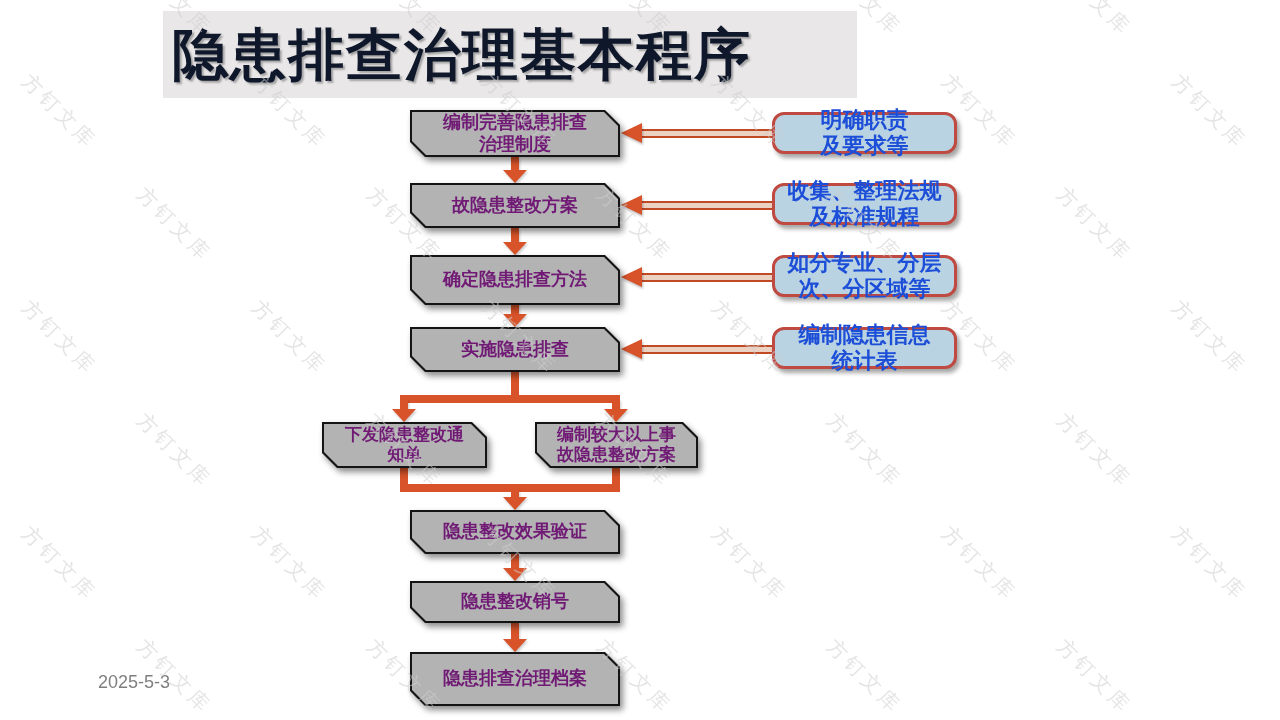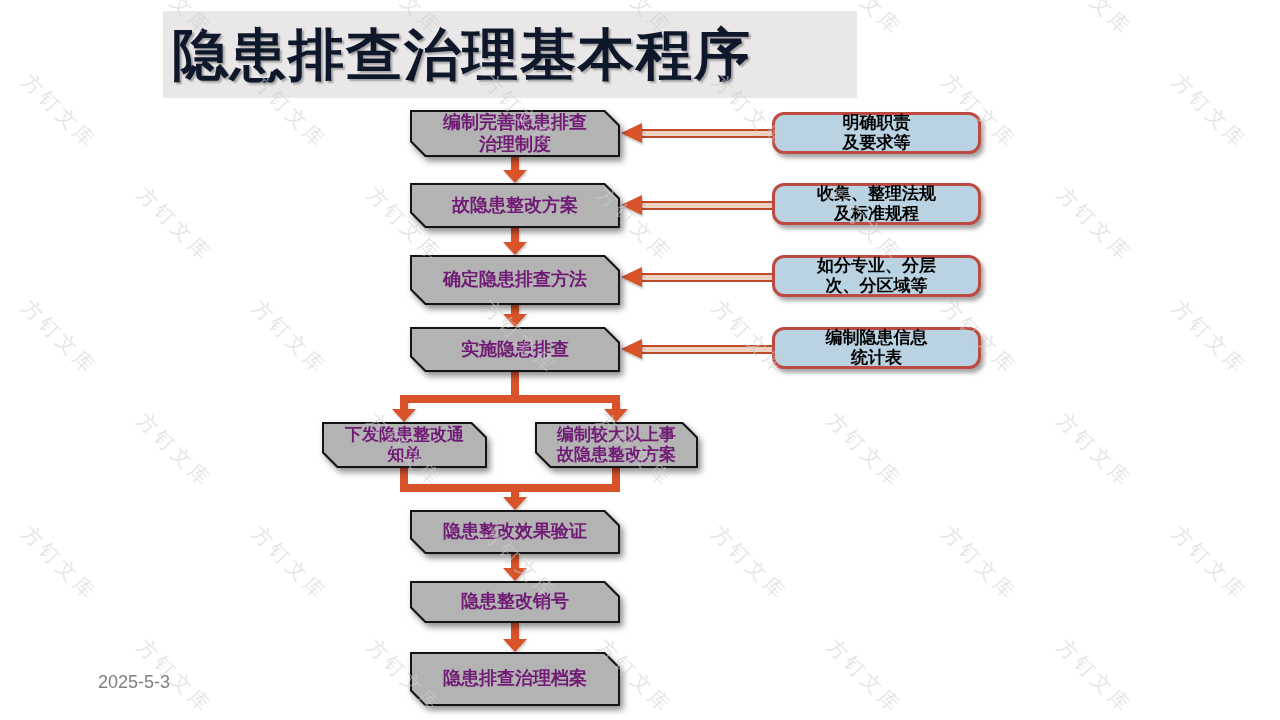--- a/index.html
+++ b/index.html
@@ -38,25 +38,25 @@
     clip-path:polygon(0 0,calc(100% - 14px) 0,100% 14px,100% 100%,14px 100%,0 calc(100% - 14px));
   }
   .snipbox .label{
     position:absolute;inset:0;display:flex;align-items:center;justify-content:center;
     text-align:center;font-weight:700;font-size:18px;line-height:1.18;color:#701a75;
     white-space:pre-line;
   }
   .branch .label{font-size:17px;}
   
   .bluebox{
-    position:absolute;left:772px;width:209px;height:42px;z-index:10;box-sizing:border-box;
+    position:absolute;left:772px;width:185px;height:42px;z-index:10;box-sizing:border-box;
     background:var(--note-fill,#b9d3e2);border:3px solid var(--note-border,#bf4a41);
     border-radius:12px;box-shadow:3px 4px 4px rgba(0,0,0,0.35);
     display:flex;align-items:center;justify-content:center;text-align:center;
-    font-weight:700;font-size:17px;line-height:1.2;color:#000000;white-space:pre-line;
+    font-weight:700;font-size:22px;line-height:1.2;color:#1d4ed8;white-space:pre-line;
   }
   
   .harrow{position:absolute;left:621px;width:151px;height:20px;z-index:8;display:flex;align-items:center;}
   .harrow .head{
     width:0;height:0;flex:0 0 auto;
     border-top:10px solid transparent;border-bottom:10px solid transparent;
     border-right:21px solid var(--accent,#d8532a);
     filter:drop-shadow(1px 2px 1px rgba(0,0,0,0.25));
   }
   .harrow .shaft{

